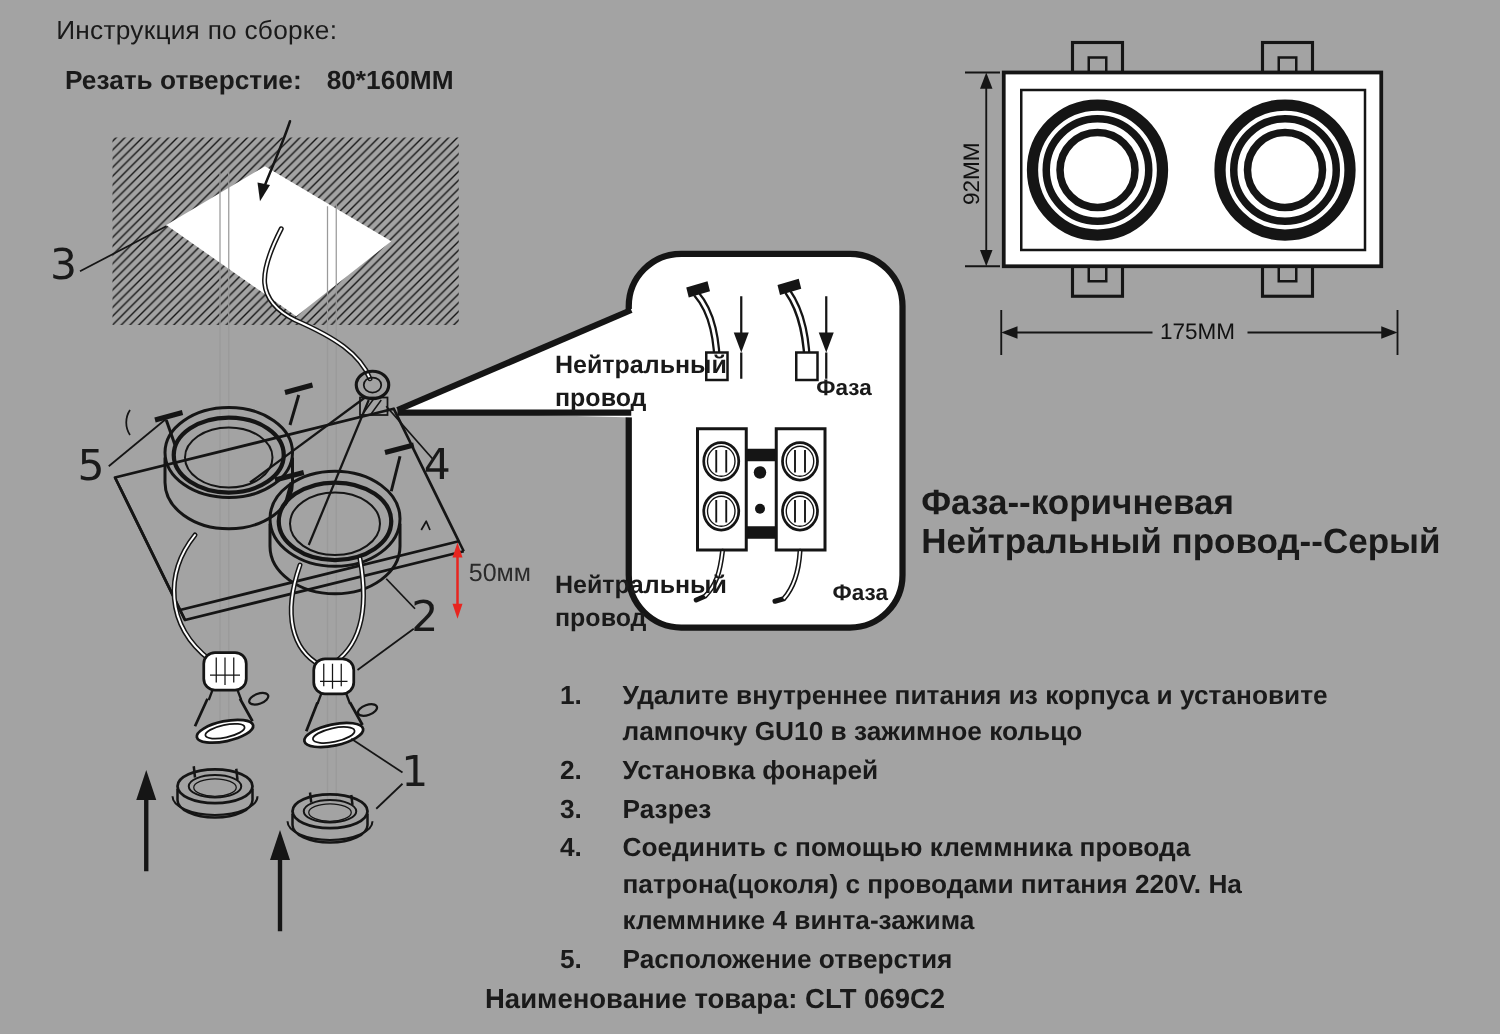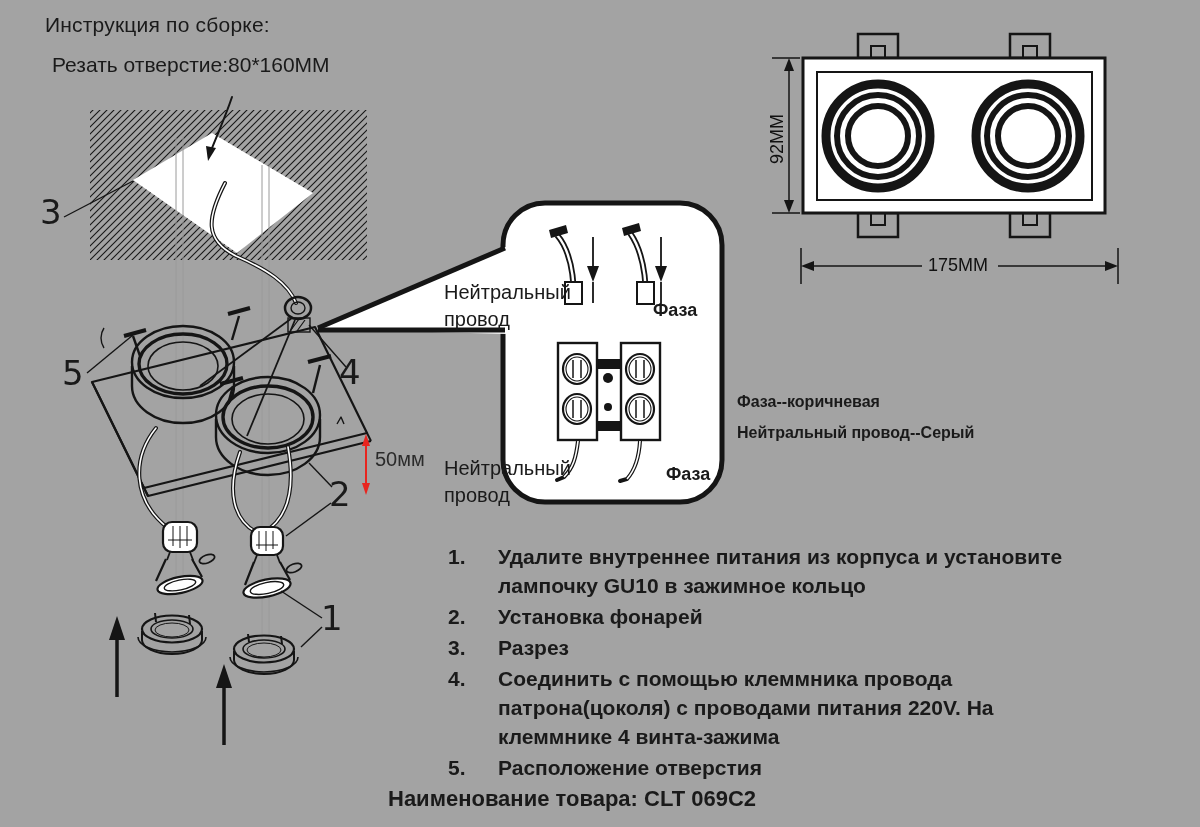--- a/index.html
+++ b/index.html
@@ -2,28 +2,28 @@
 <html><head>
 <meta charset="utf-8">
 <style>
   html,body{margin:0;padding:0;background:#fff;}
   .canvas{
     position:relative;width:1200px;height:827px;background:#a3a3a3;
     font-family:"Liberation Sans",sans-serif;color:#1a1a1a;overflow:hidden;
   }
   .abs{position:absolute;}
   .title{left:45px;top:13px;font-size:21px;font-weight:400;letter-spacing:.2px;}
-  .subtitle{left:52px;top:53px;font-size:21px;font-weight:400;display:flex;}
+  .subtitle{left:52px;top:53px;font-size:21px;font-weight:700;display:flex;gap:20px;}
   .callout-num{font-family:"DejaVu Sans",sans-serif;font-size:34px;font-weight:400;line-height:1;}
   .depth{left:375px;top:448px;font-size:20px;color:#2b2b2b;}
-  .wire-label{font-size:20px;font-weight:400;line-height:27px;width:138px;}
+  .wire-label{font-size:20px;font-weight:700;line-height:27px;width:138px;}
   .phase-label{font-size:18px;font-weight:700;}
   .dim-label{font-size:18px;font-weight:400;color:#111;}
   .dim-rot{left:737px;top:97px;width:80px;height:84px;display:flex;align-items:center;justify-content:center;transform:rotate(-90deg);}
-  .legend{left:737px;top:386px;font-size:16px;font-weight:600;line-height:31px;}
+  .legend{left:737px;top:386px;font-size:28px;font-weight:600;line-height:31px;}
   .steps{left:448px;top:542px;width:650px;}
   .step{display:flex;font-size:21px;font-weight:600;line-height:29px;margin-bottom:2px;}
   .step-num{width:50px;flex:none;}
   .step-text{width:578px;}
   .footer{left:388px;top:786px;font-size:22px;font-weight:700;}
   svg{position:absolute;left:0;top:0;}
 </style>
 </head>
 <body>
 

